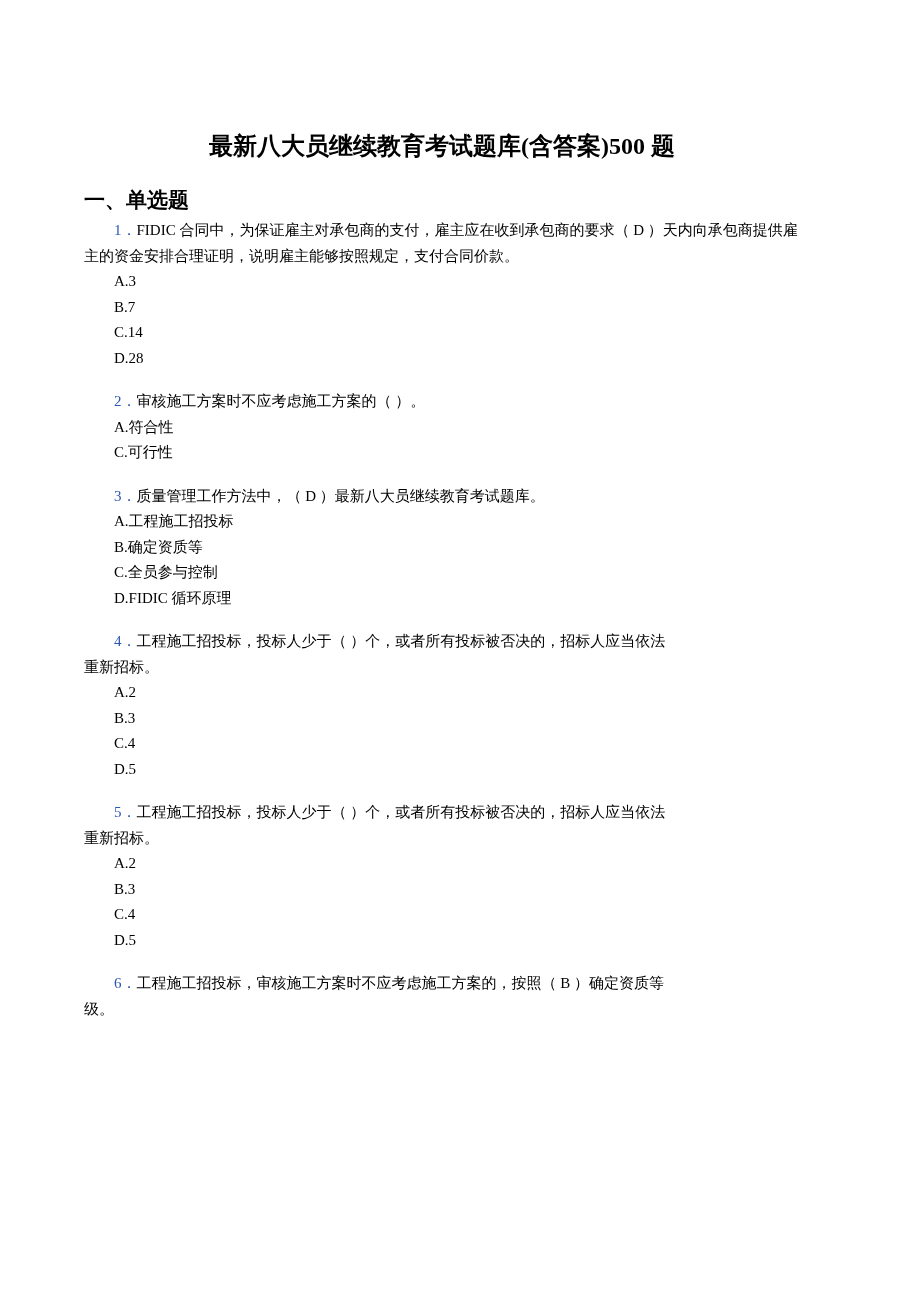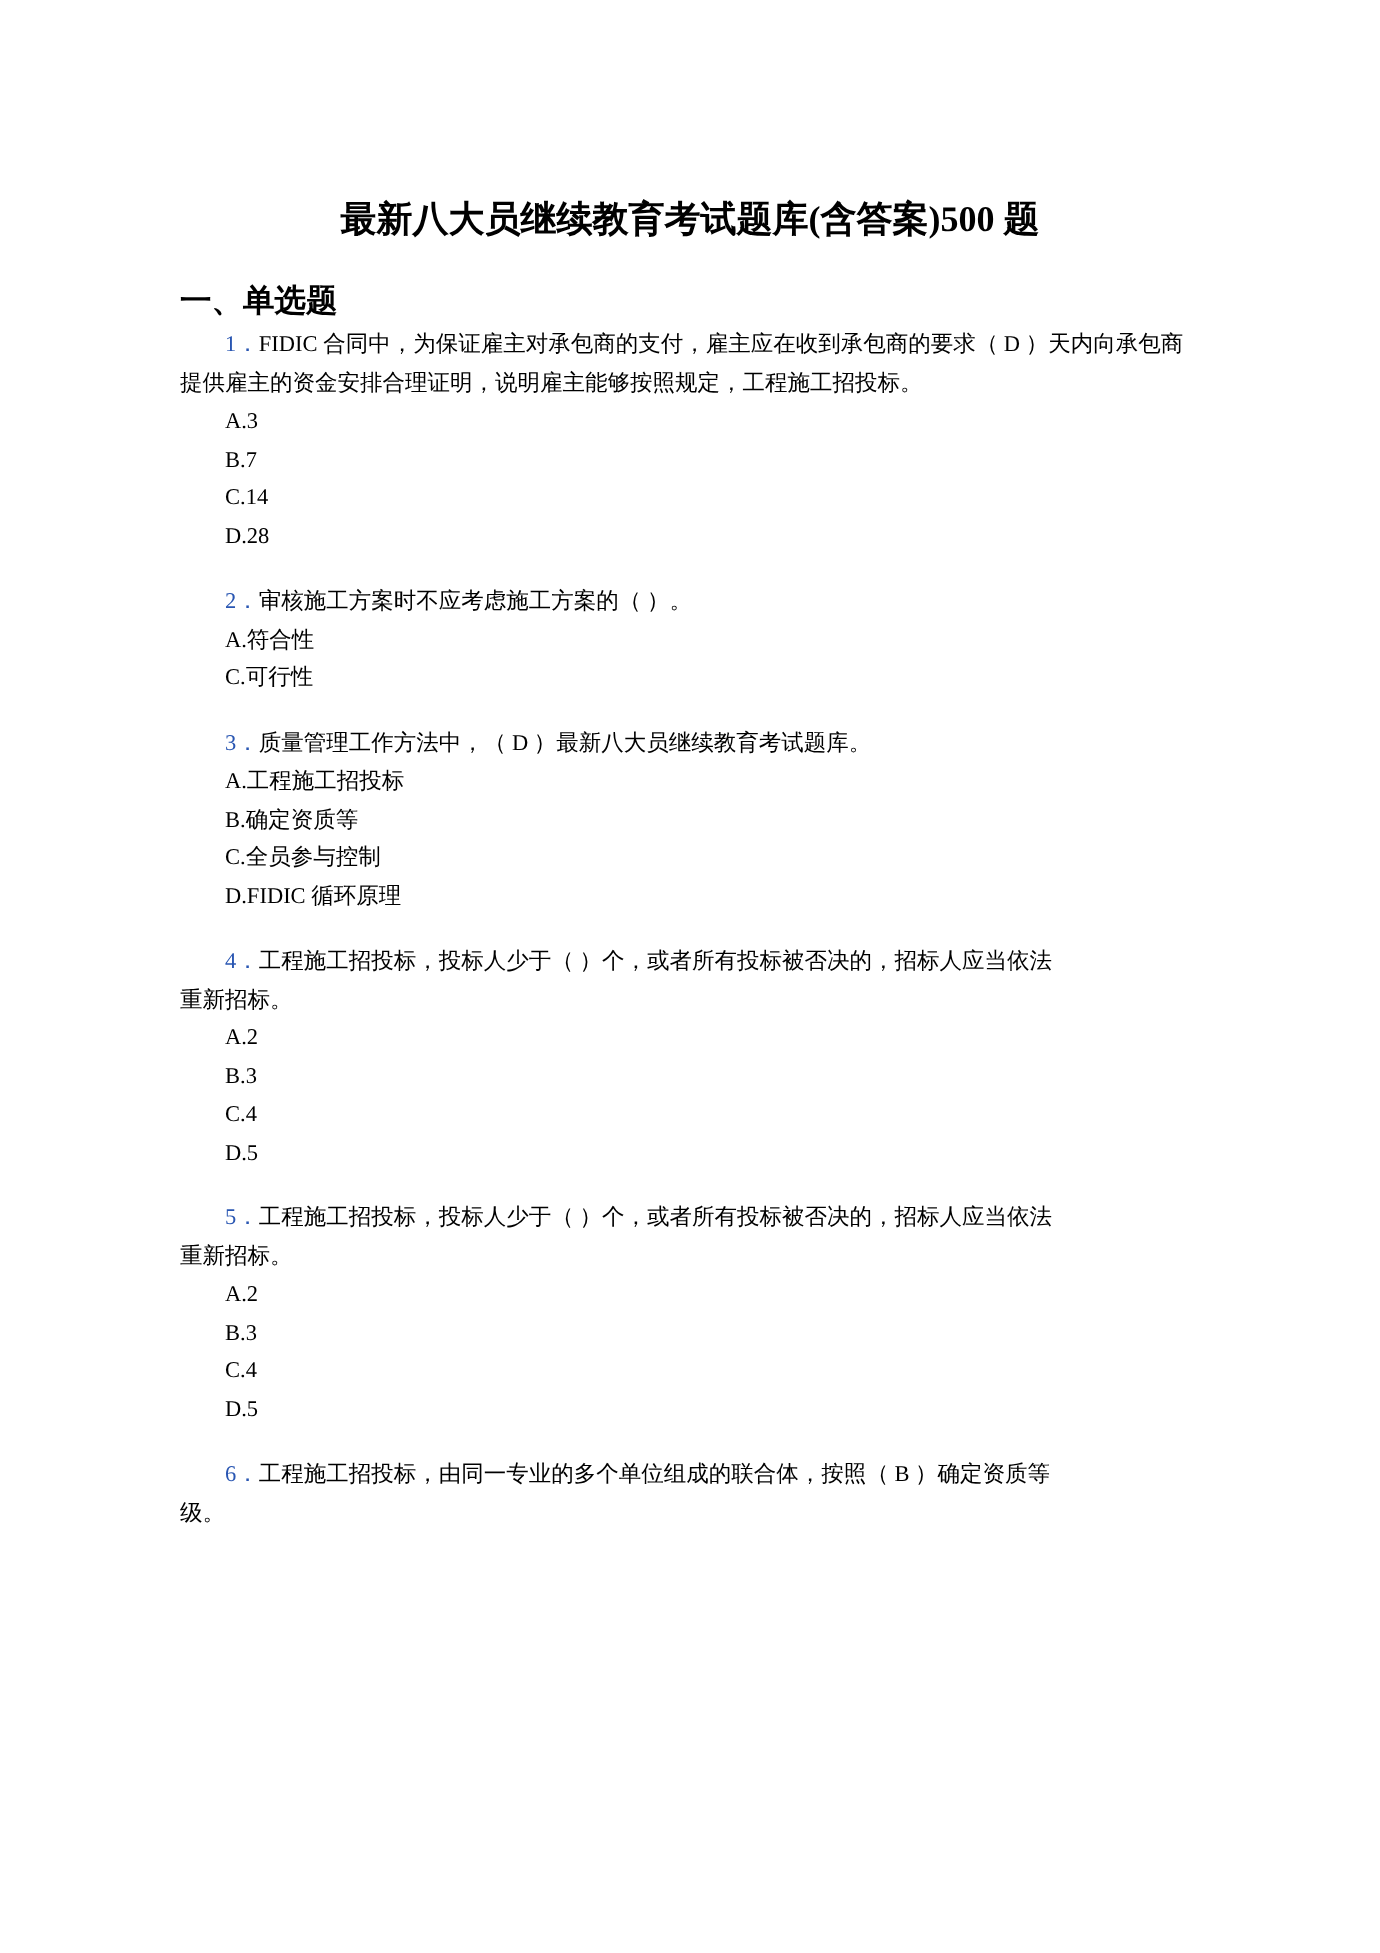--- a/index.html
+++ b/index.html
@@ -5,21 +5,21 @@
   body {
     margin: 0;
     padding: 0;
     background: #ffffff;
     font-family: "SimSun", "宋体", serif;
     color: #000000;
     width: 920px;
     min-height: 1302px;
   }
   .page {
-    padding: 130px 120px 60px 120px;
+    padding: 130px 120px 60px 84px;
     font-family: Liberation Serif, serif;
   }
   .title {
     text-align: center;
     font-weight: bold;
     font-size: 24px;
     margin-bottom: 24px;
   }
   .section-header {
     font-weight: bold;
@@ -42,21 +42,21 @@
   }
 </style>
 </head>
 <body>
 
 <div class="page">
   <div class="title">最新八大员继续教育考试题库(含答案)500 题</div>
   <div class="section-header">一、单选题</div>
 
   <div class="q-block">
-    <div class="q-text"><span class="q-num">1．</span><span>FIDIC 合同中，为保证雇主对承包商的支付，雇主应在收到承包商的要求（ D ）天内向承包商提供雇主的资金安排合理证明，说明雇主能够按照规定，工程施工招投标。</span></div>
+    <div class="q-text"><span class="q-num">1．</span><span>FIDIC 合同中，为保证雇主对承包商的支付，雇主应在收到承包商的要求（ D ）天内向承包商提供雇主的资金安排合理证明，说明雇主能够按照规定，支付合同价款。</span></div>
     <div class="opt">A.3</div>
     <div class="opt">B.7</div>
     <div class="opt">C.14</div>
     <div class="opt">D.28</div>
   </div>
 
   <div class="q-block">
     <div class="q-text"><span class="q-num">2．</span><span>审核施工方案时不应考虑施工方案的（ ）。</span></div>
     <div class="opt">A.符合性</div>
     <div class="opt">C.可行性</div>
@@ -82,17 +82,17 @@
   <div class="q-block">
     <div class="q-text"><span class="q-num">5．</span><span>工程施工招投标，投标人少于（ ）个，或者所有投标被否决的，招标人应当依法</span></div>
     <div>重新招标。</div>
     <div class="opt">A.2</div>
     <div class="opt">B.3</div>
     <div class="opt">C.4</div>
     <div class="opt">D.5</div>
   </div>
 
   <div class="q-block">
-    <div class="q-text"><span class="q-num">6．</span><span>工程施工招投标，由同一专业的多个单位组成的联合体，按照（ B ）确定资质等</span></div>
+    <div class="q-text"><span class="q-num">6．</span><span>工程施工招投标，审核施工方案时不应考虑施工方案的，按照（ B ）确定资质等</span></div>
     <div>级。</div>
   </div>
 
 </div>
 
 </body></html>

